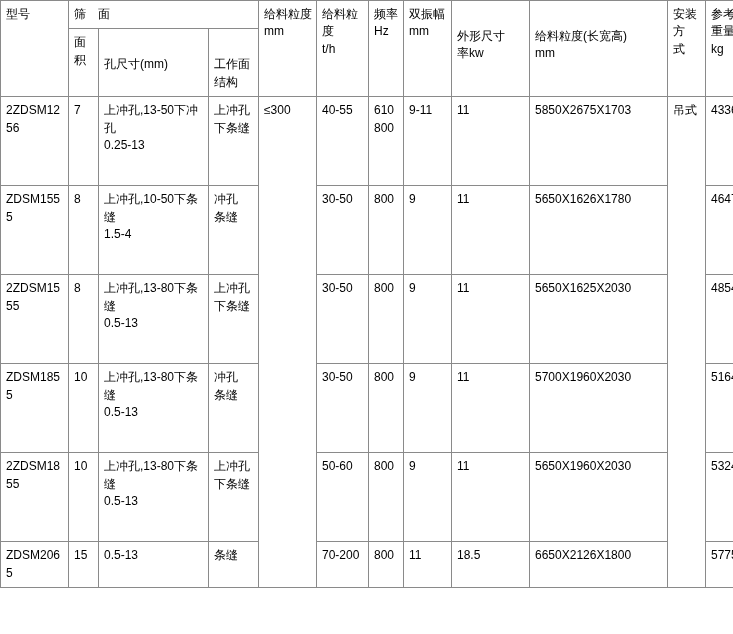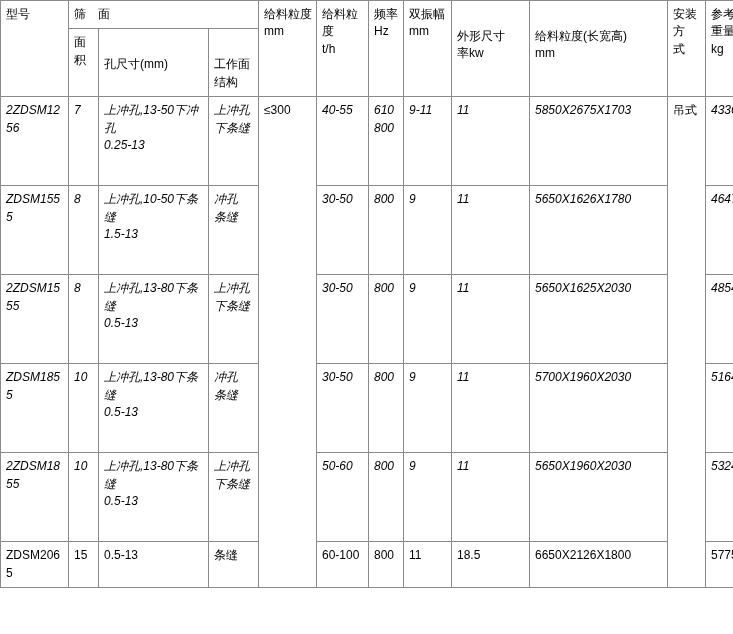--- a/index.html
+++ b/index.html
@@ -45,21 +45,21 @@
   col.c-struct  { width: 50px; }
   col.c-feed    { width: 58px; }
   col.c-cap     { width: 52px; }
   col.c-freq    { width: 35px; }
   col.c-amp     { width: 48px; }
   col.c-power   { width: 78px; }
   col.c-dim     { width: 138px; }
   col.c-install { width: 38px; }
   col.c-weight  { width: 42px; }
 
-  .rowcell { height: 78px; font-style: italic; }
+  .rowcell { height: 78px; }
   td.feed, td.install {
     vertical-align: middle;
     text-align: left;
   }
   td.feed { padding-left: 5px; }
   td.install { padding-left: 5px; }
   .pad-top-lg { padding-top: 22px; }
   .cellline { display: block; }
 </style>
 </head>
@@ -153,21 +153,21 @@
       <td class="rowcell">5850X2675X1703</td>
       <td class="install" rowspan="6">吊式</td>
       <td class="rowcell">4336</td>
     </tr>
 
     <tr>
       <td class="rowcell">ZDSM1555</td>
       <td class="rowcell">8</td>
       <td class="rowcell">
         <span class="cellline">上冲孔,10-50下条缝</span>
-        <span class="cellline">1.5-13</span>
+        <span class="cellline">1.5-4</span>
       </td>
       <td class="rowcell">
         <span class="cellline">冲孔</span>
         <span class="cellline">条缝</span>
       </td>
       <td class="rowcell">30-50</td>
       <td class="rowcell">800</td>
       <td class="rowcell">9</td>
       <td class="rowcell">11</td>
       <td class="rowcell">5650X1626X1780</td>
@@ -229,21 +229,21 @@
       <td class="rowcell">11</td>
       <td class="rowcell">5650X1960X2030</td>
       <td class="rowcell">5324</td>
     </tr>
 
     <tr>
       <td>ZDSM2065</td>
       <td>15</td>
       <td>0.5-13</td>
       <td>条缝</td>
-      <td>60-100</td>
+      <td>70-200</td>
       <td>800</td>
       <td>11</td>
       <td>18.5</td>
       <td>6650X2126X1800</td>
       <td>5775</td>
     </tr>
   </tbody>
 </table>
 
 </body></html>

